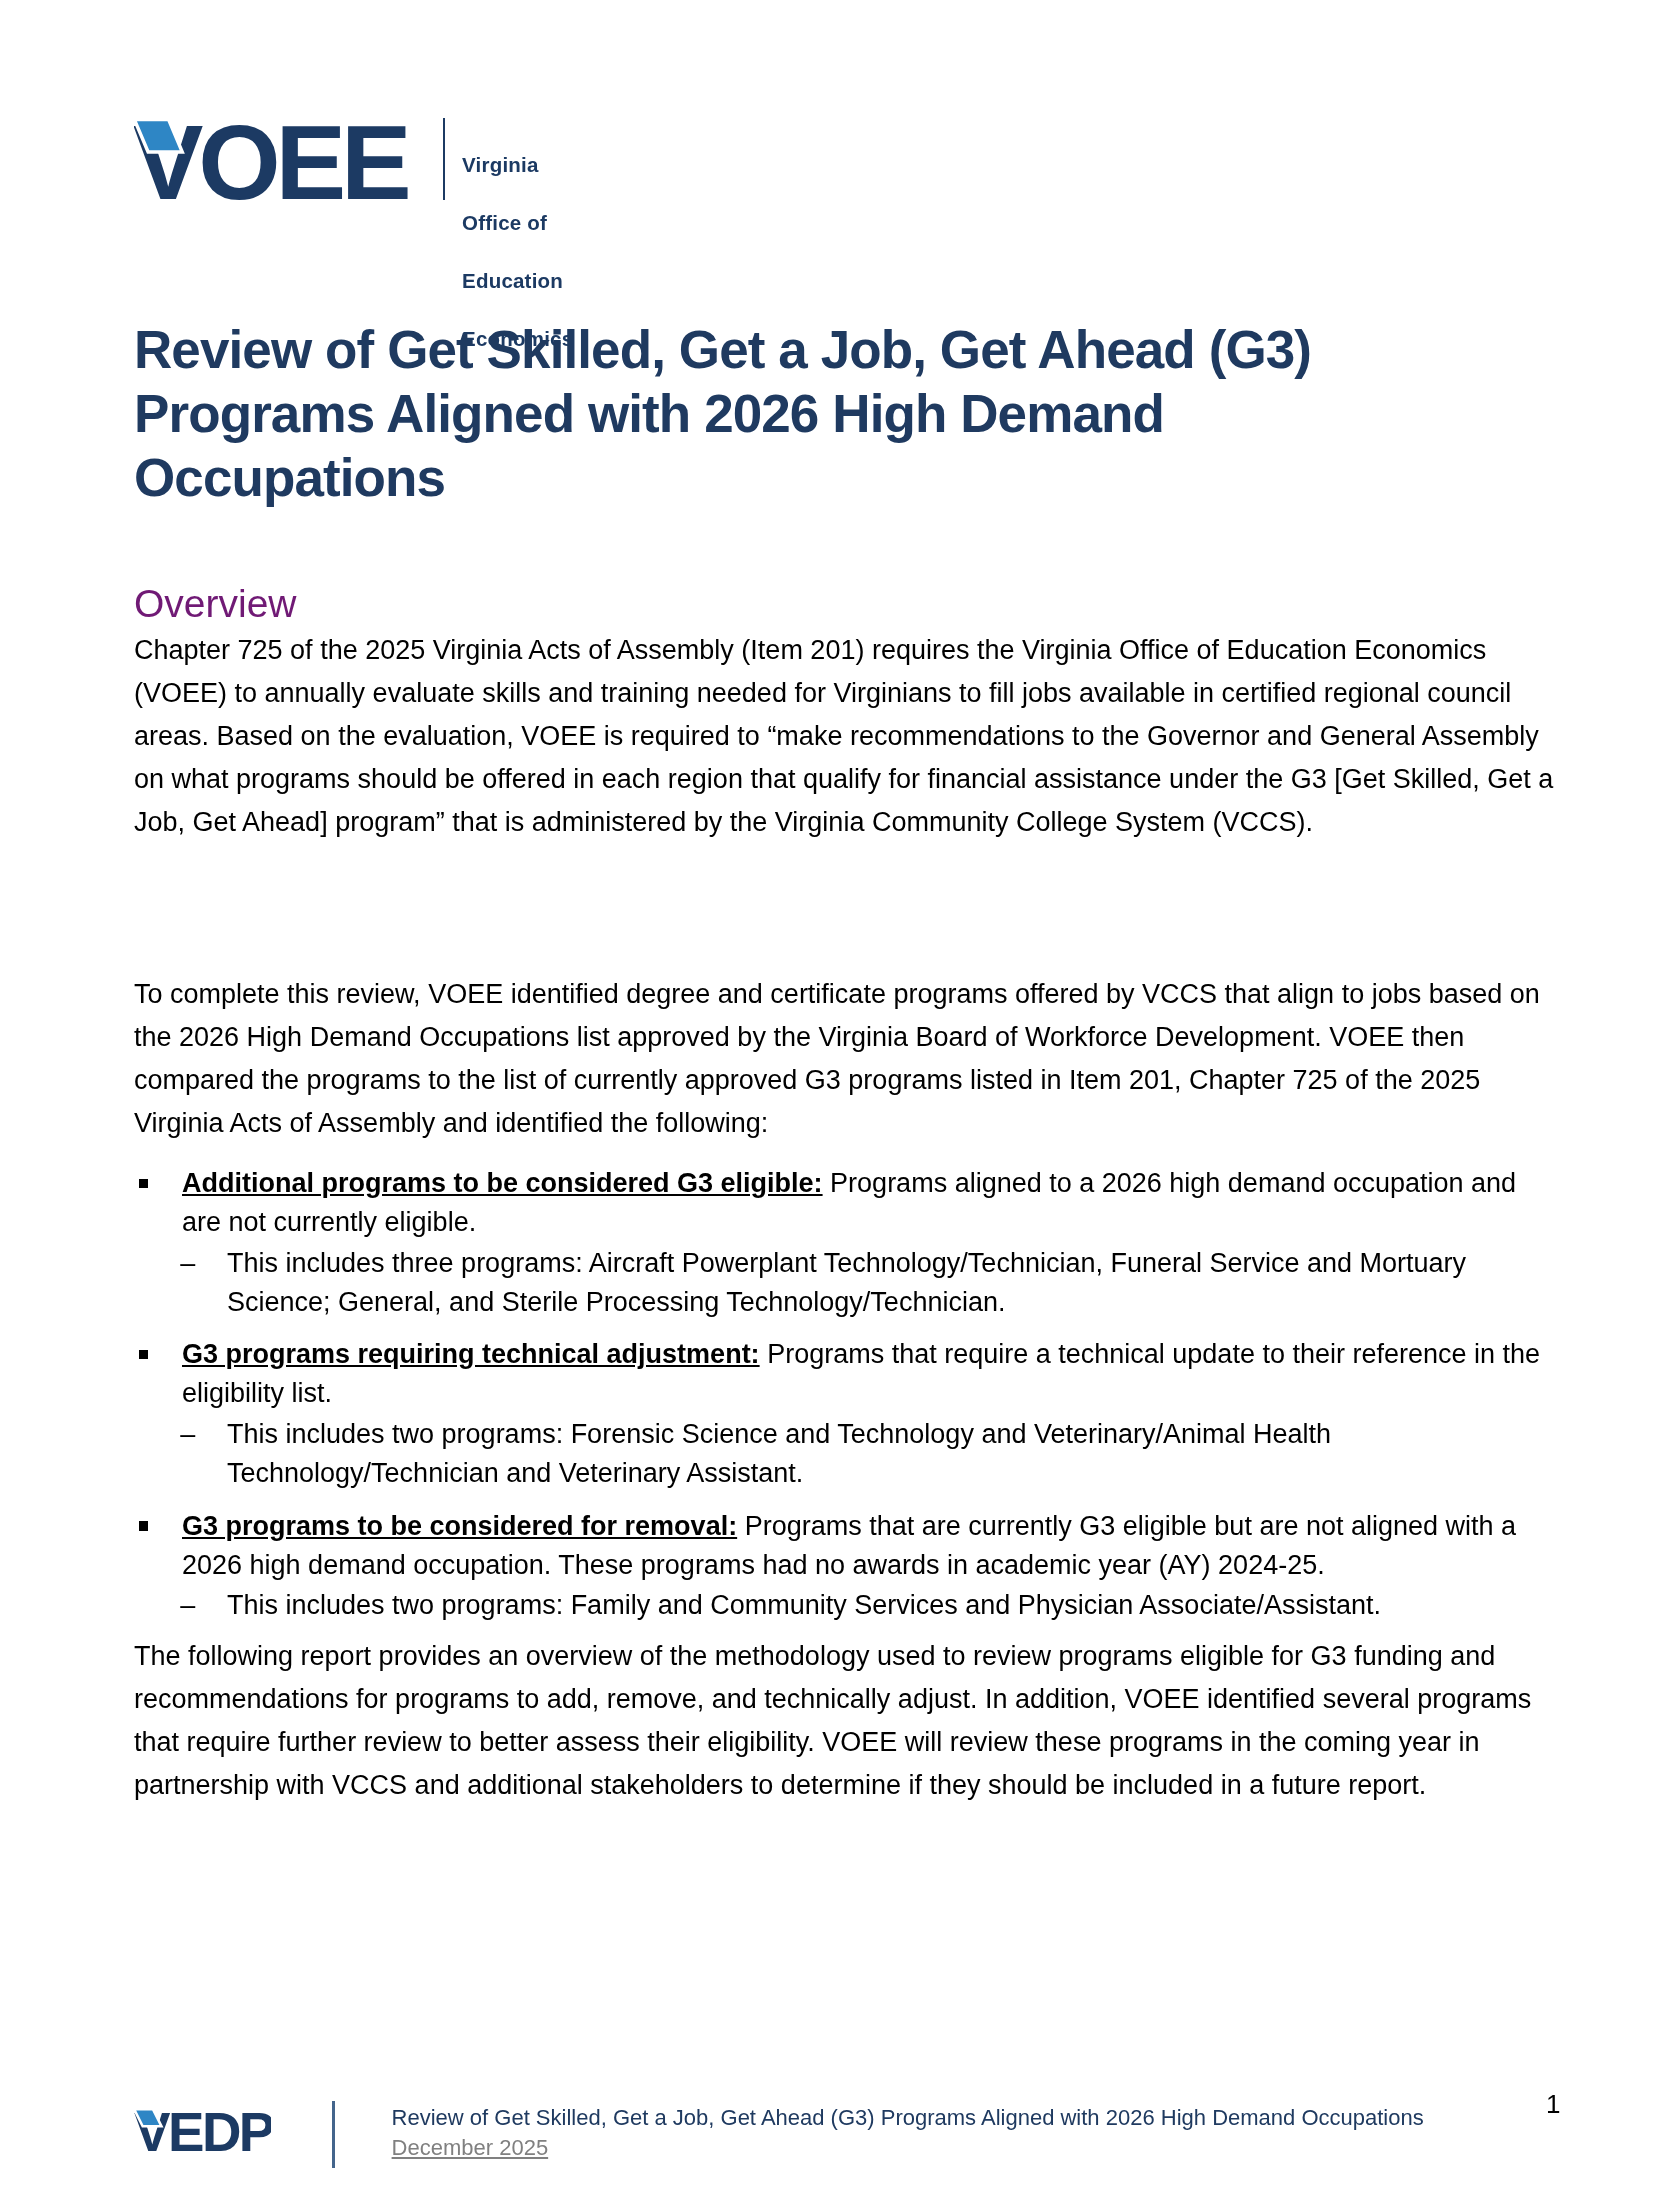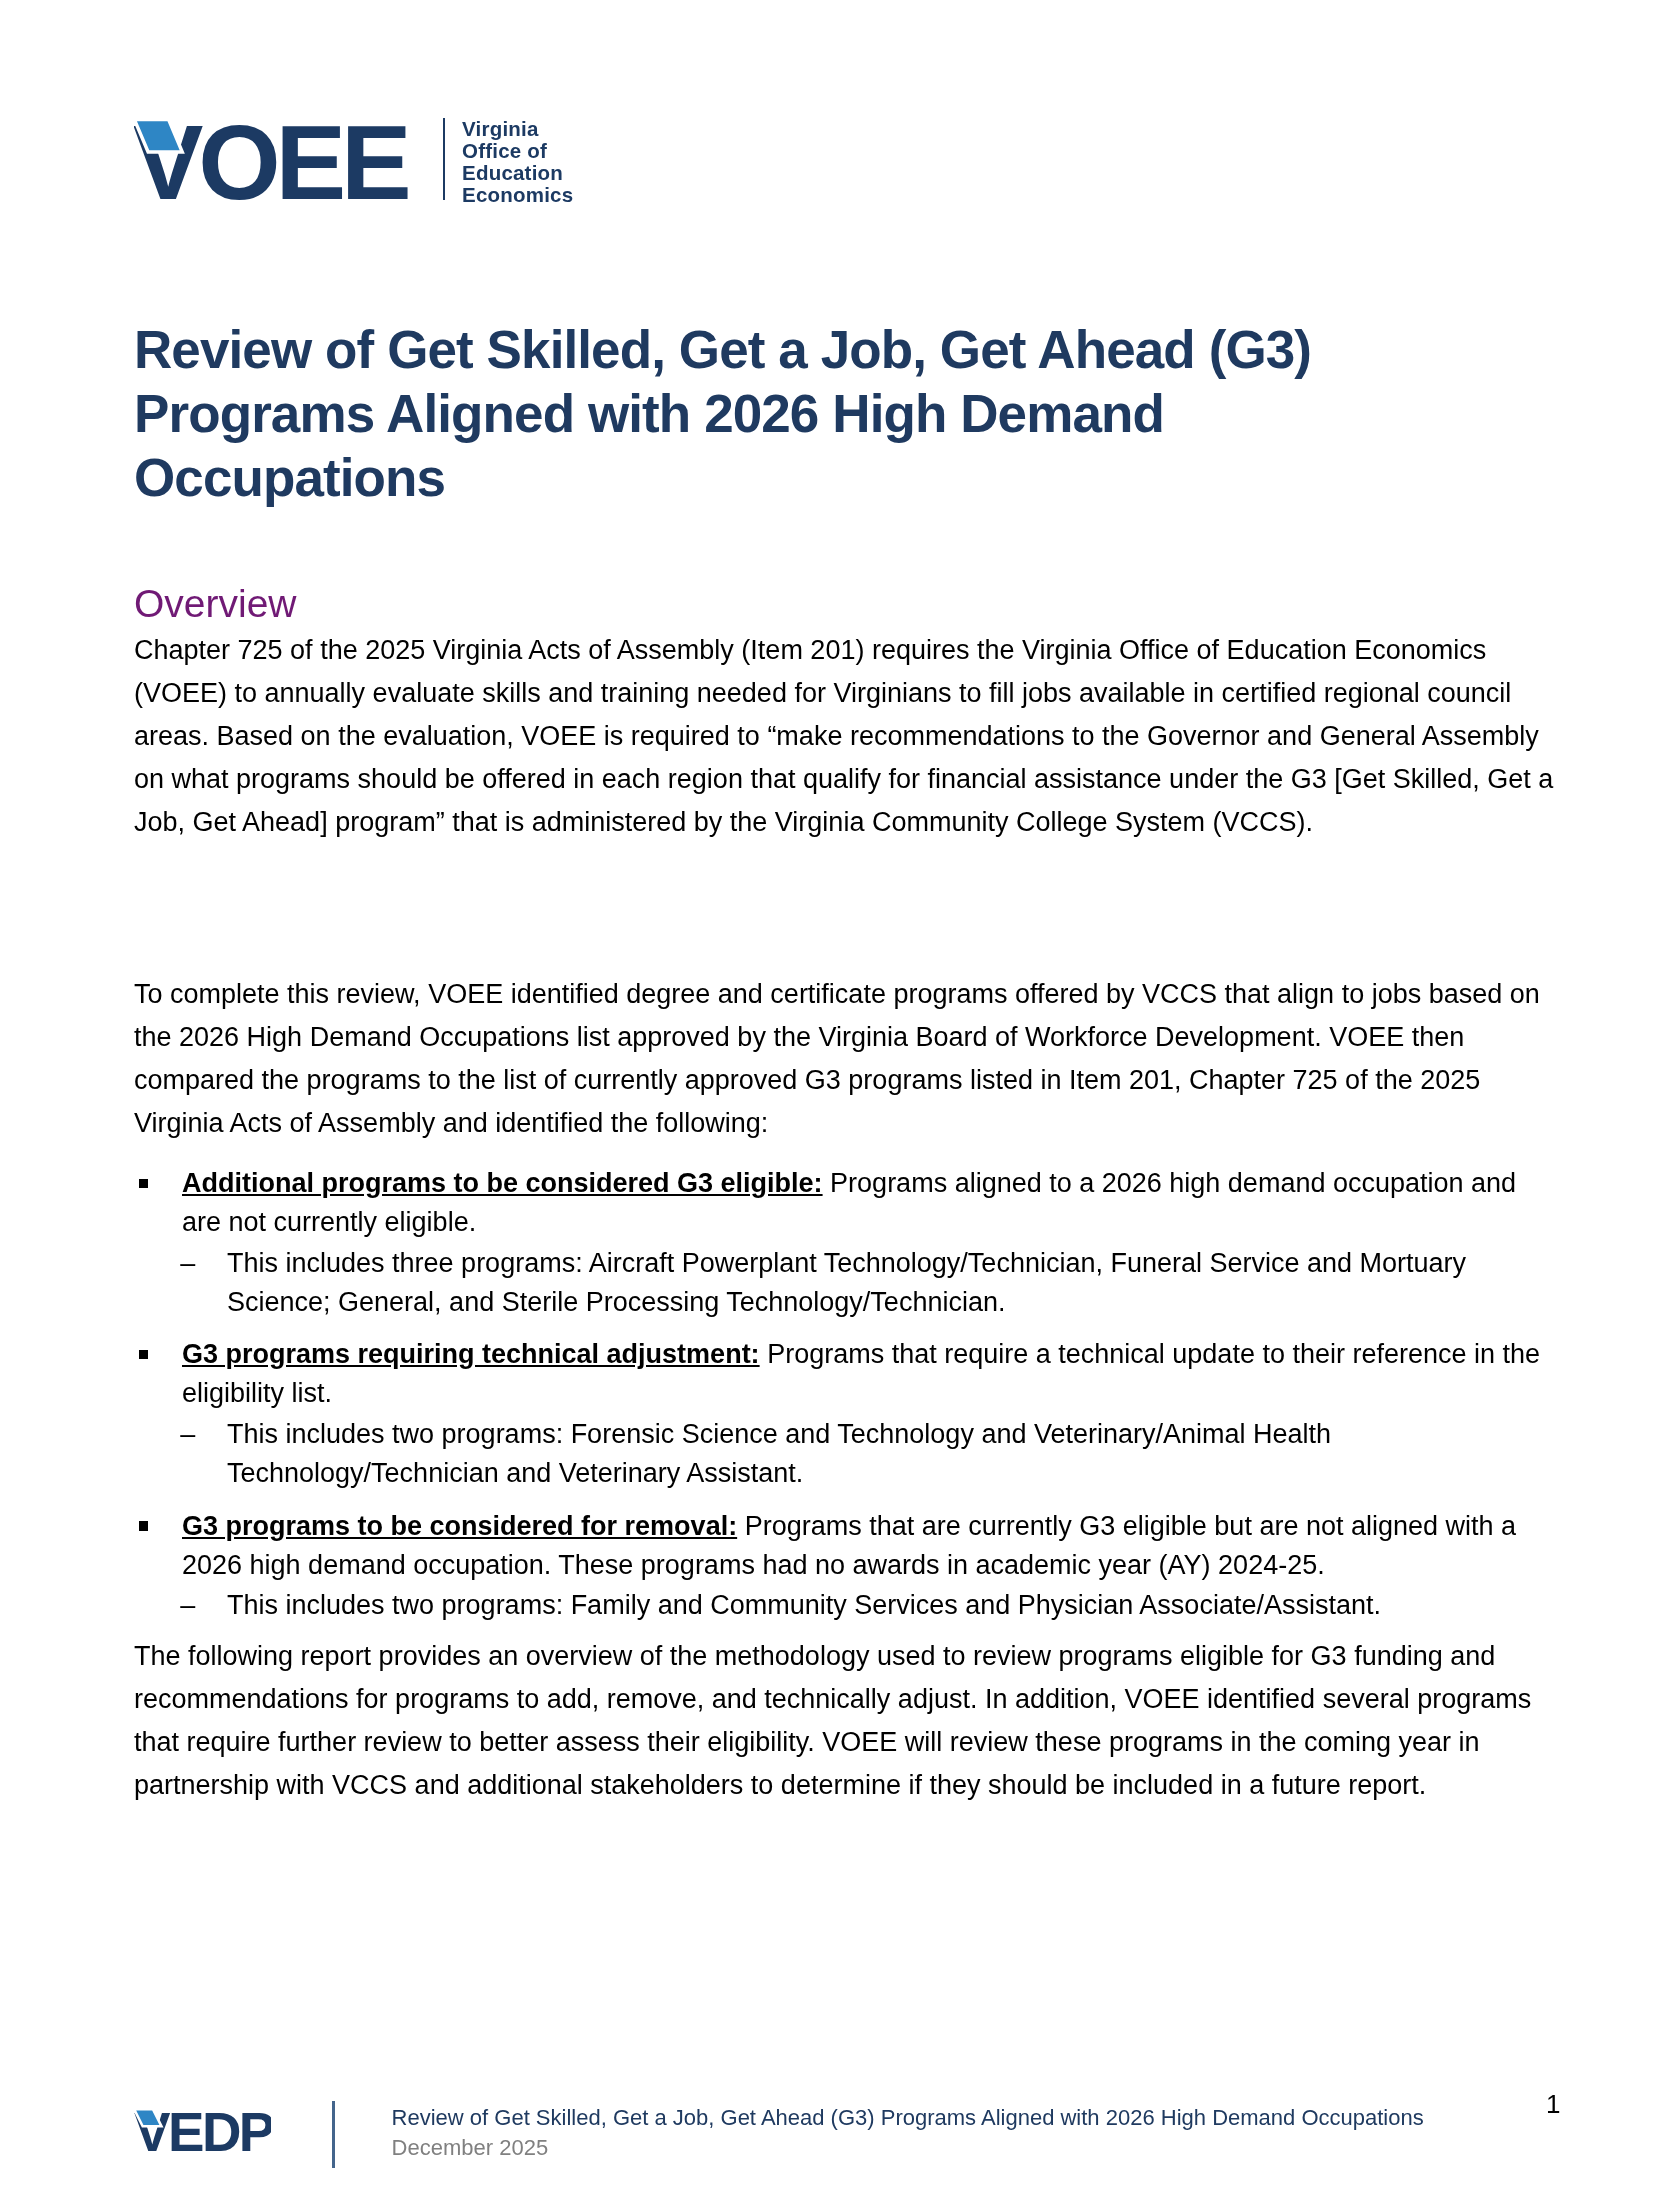--- a/index.html
+++ b/index.html
@@ -11,21 +11,21 @@
     color:#000000;
     overflow:hidden;
   }
 
   
   .brand { position:absolute; top:111px; left:134px; display:flex; align-items:flex-start; }
   .voee-mark { width:288px; height:94px; display:block; }
   .voee-text { font-family:"Liberation Sans", sans-serif; font-weight:bold; font-size:124px; letter-spacing:-6px; }
   .brand-divider { width:2.6px; height:82px; background:#1c3a63; margin:6.8px 17px 0 20.5px; }
   .brand-org { padding-top:6.8px; font-size:20.5px; font-weight:bold; color:#1c3a63; line-height:22px; letter-spacing:0.2px; }
-  .brand-org span { display:block; }
+  .brand-org span { display:block;margin-top:36px; }
 
   
   .doc-title {
     position:absolute; top:318px; left:134px; width:1421px;
     margin:0; color:#1f3a60; font-size:53px; font-weight:bold;
     line-height:64px; letter-spacing:-0.9px;
   }
   .doc-title .tl { display:block; white-space:nowrap; }
 
   
@@ -56,21 +56,21 @@
   .b-sub { position:relative; margin-top:1.7px; padding-left:45px; font-size:27px; line-height:39px; }
   .b-dash { position:absolute; left:-1.7px; top:0; }
 
   
   .footer { position:absolute; left:134px; top:2099px; display:flex; align-items:flex-start;gap:35px; }
   .vedp-mark { width:137px; height:53px; display:block; margin-top:5.1px; }
   .vedp-text { font-family:"Liberation Sans", sans-serif; font-weight:bold; font-size:64px; letter-spacing:-3px; }
   .footer-divider { width:2.6px; height:67px; background:#44658c; margin:1.7px 22px 0 26px; }
   .footer-text { padding-top:3.4px; }
   .footer-title { font-size:22px; line-height:31px; color:#1f3a60; }
-  .footer-date { font-size:22px; line-height:29px; color:#808080; }
+  .footer-date { font-size:22px; line-height:29px; color:#808080;text-decoration:underline; }
   .page-number { position:absolute; top:2089px; left:1546px; font-size:26px; color:#000000; }
 </style>
 </head>
 <body>
 
 <div class="page">
 
   <header class="brand">
     <svg class="voee-mark" viewBox="0 0 336 110" aria-hidden="true">
       <text class="voee-text" x="-2" y="103" fill="#1c3a63">VOEE</text>

